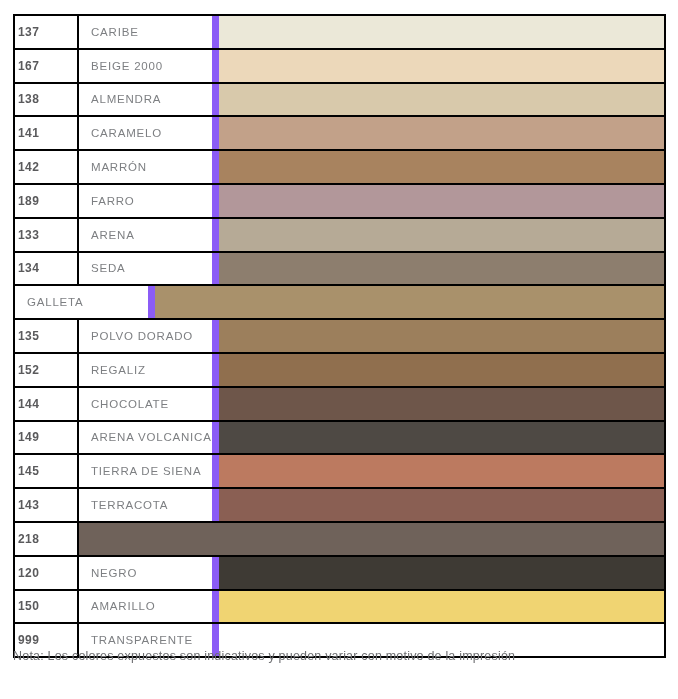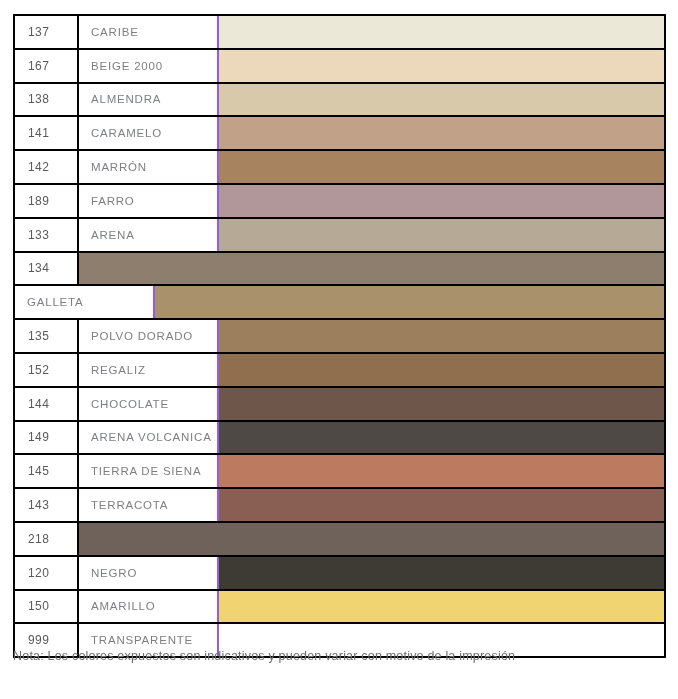--- a/index.html
+++ b/index.html
@@ -30,31 +30,31 @@
     display: flex;
     border-top: 2px solid #000000;
   }
   .row:first-child { border-top: none; }
   .cell {
     display: flex;
     align-items: center;
   }
   .cell.code {
     width: 64px;
-    padding-left: 13px;
+    padding-left: 3px;
     border-right: 2px solid #000000;
     font-size: 12px;
-    font-weight: 400;
+    font-weight: 700;
     color: #5a5a5c;
     letter-spacing: 0.4px;
   }
   .cell.name {
     width: 140px;
     padding-left: 12px;
-    border-right: 2px solid #8b5cf6;
+    border-right: 7px solid #8b5cf6;
     font-size: 11.5px;
     font-weight: 500;
     color: #7d7f82;
     letter-spacing: 0.8px;
   }
   .cell.swatch {
     flex: 1;
   }
   .note {
     position: absolute;
@@ -109,20 +109,21 @@
     </div>
 
     <div class="row">
       <div class="cell code">133</div>
       <div class="cell name">ARENA</div>
       <div class="cell swatch" style="background: rgb(182, 170, 150);"></div>
     </div>
 
     <div class="row">
       <div class="cell code">134</div>
+      <div class="cell name">SEDA</div>
       <div class="cell swatch" style="background: rgb(141, 126, 110);"></div>
     </div>
 
     <div class="row">
       <div class="cell name">GALLETA</div>
       <div class="cell swatch" style="background: rgb(169, 145, 107);"></div>
     </div>
 
     <div class="row">
       <div class="cell code">135</div>

